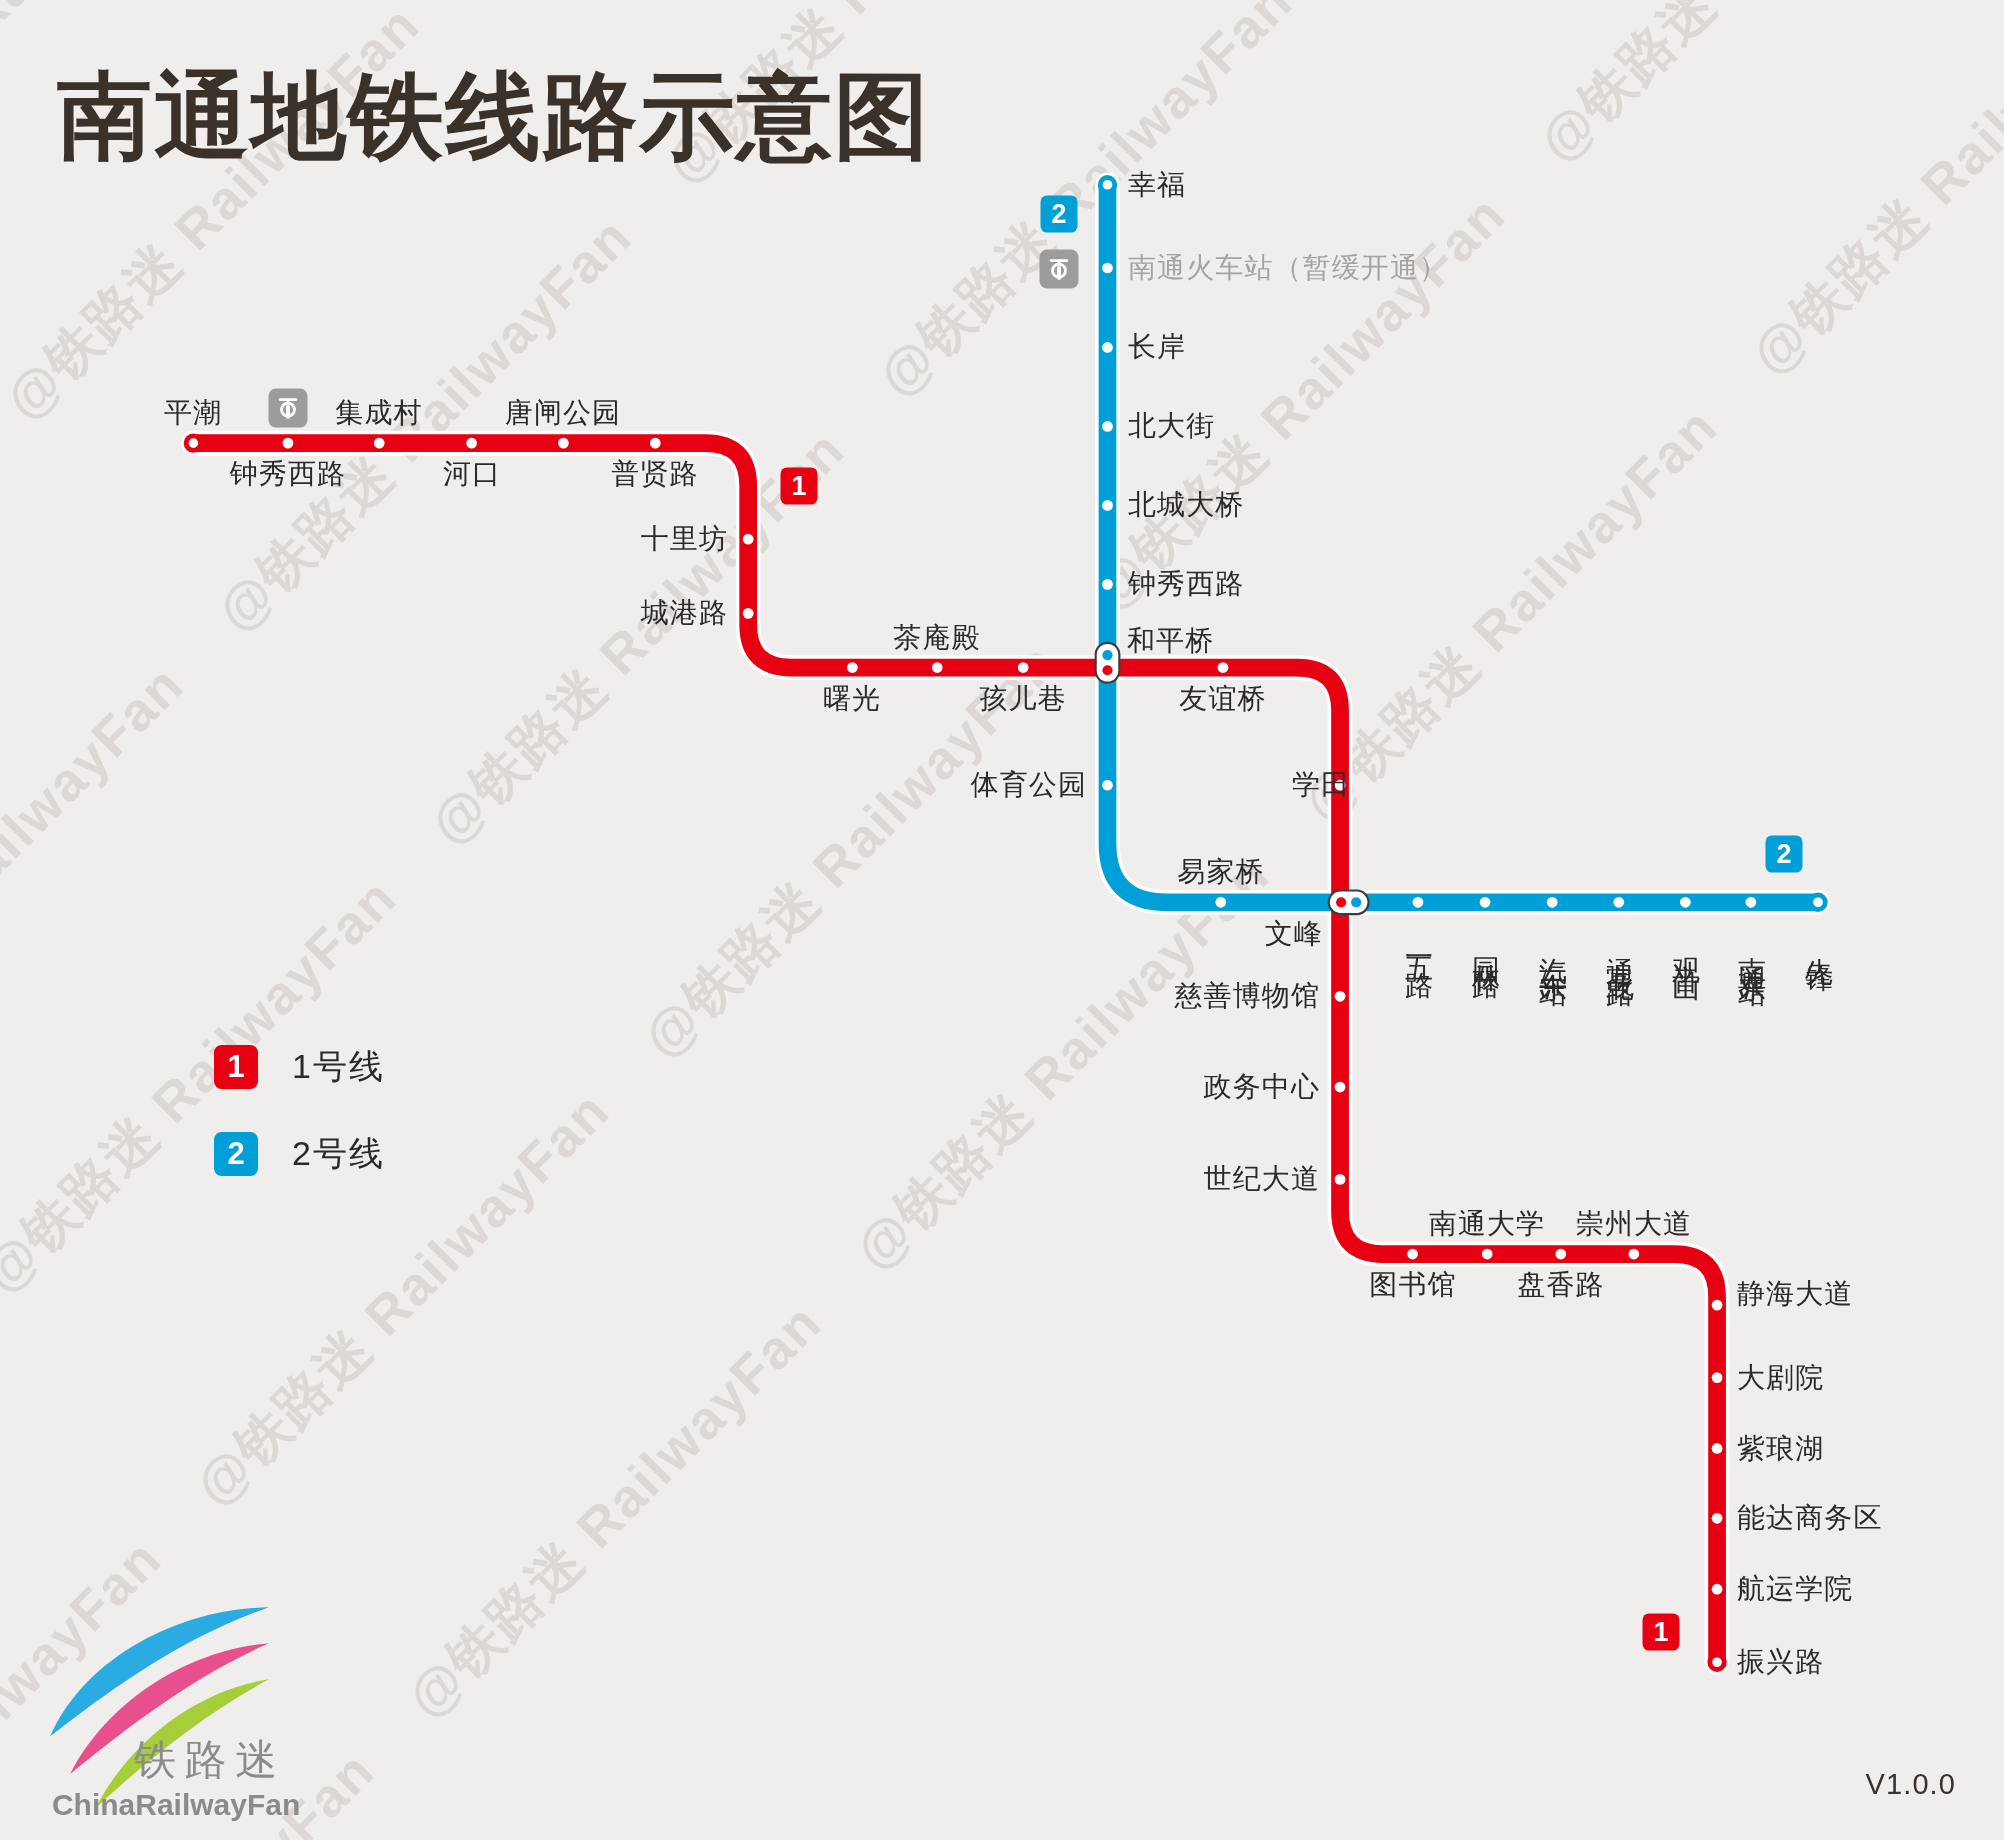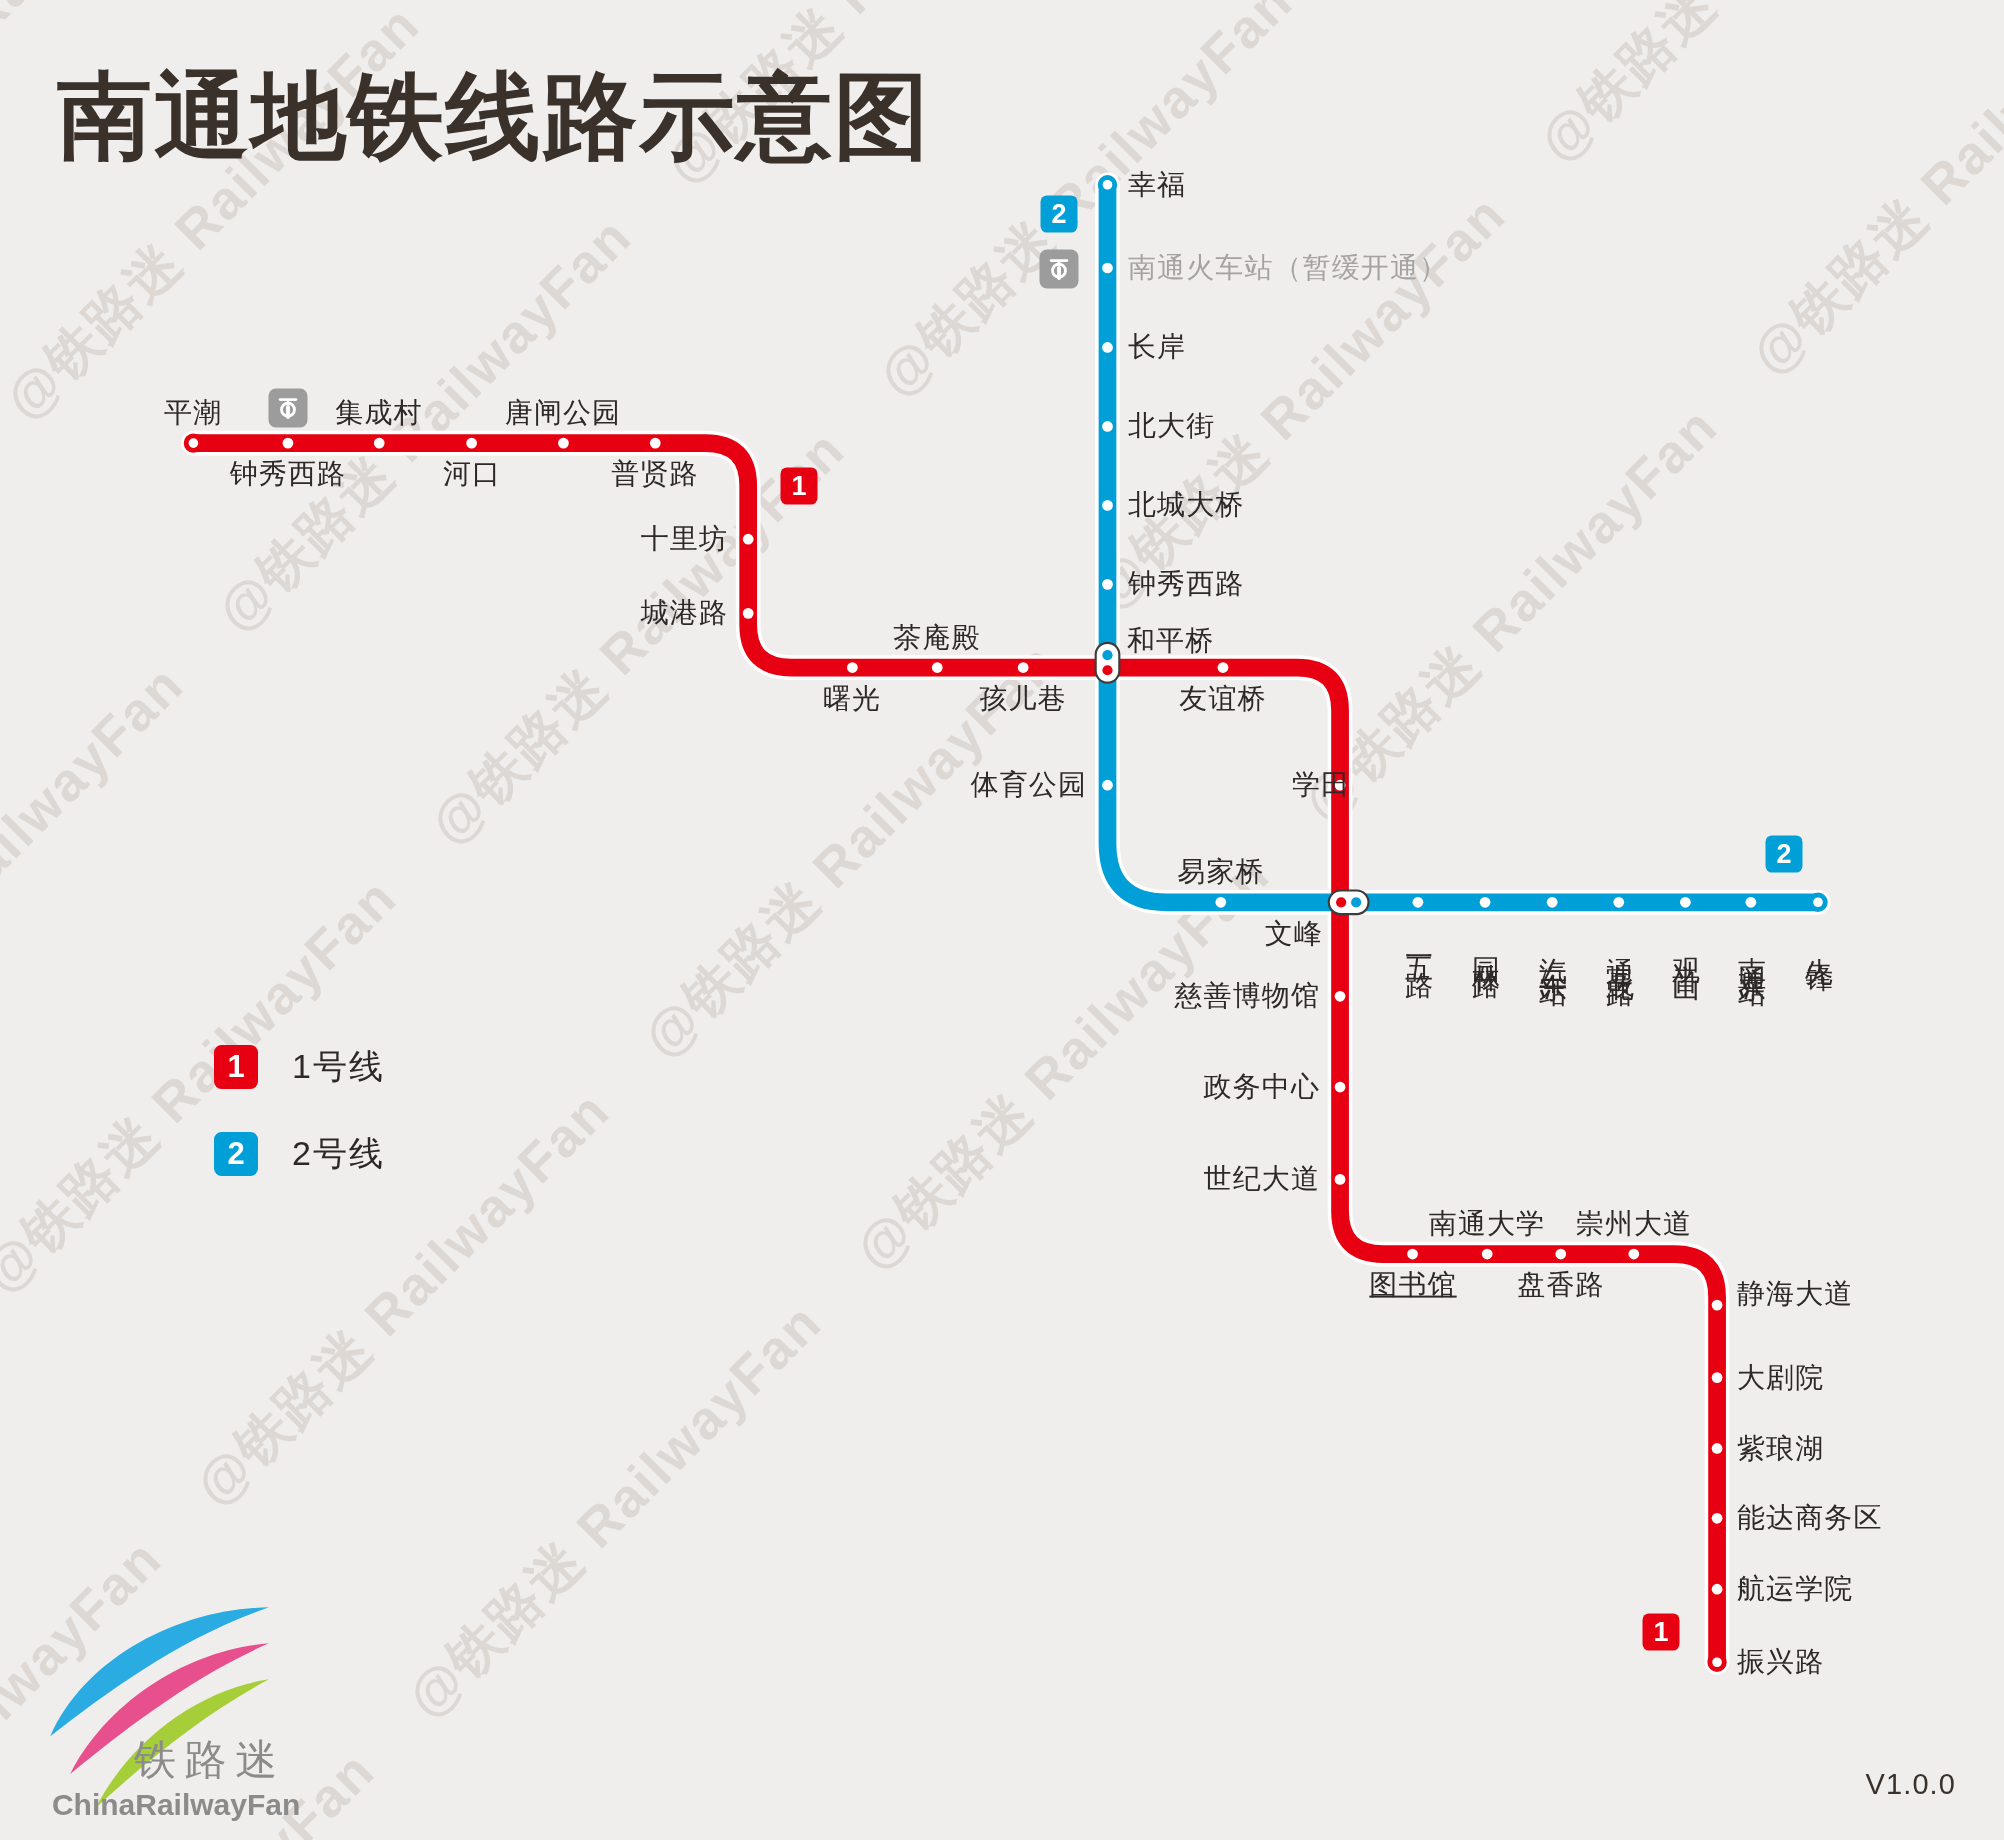--- a/index.html
+++ b/index.html
@@ -149,21 +149,21 @@
     <div class="st-label" style="left: 728px; top: 539px; transform: translate(-100%, -50%);">十里坊</div>
     <div class="st-label" style="left: 728px; top: 613px; transform: translate(-100%, -50%);">城港路</div>
     <div class="st-label" style="left: 852px; top: 699px; transform: translate(-50%, -50%);">曙光</div>
     <div class="st-label" style="left: 937px; top: 638px; transform: translate(-50%, -50%);">茶庵殿</div>
     <div class="st-label" style="left: 1023px; top: 699px; transform: translate(-50%, -50%);">孩儿巷</div>
     <div class="st-label" style="left: 1223px; top: 699px; transform: translate(-50%, -50%);">友谊桥</div>
     <div class="st-label" style="left: 1292px; top: 785px; transform: translate(0px, -50%);">学田</div>
     <div class="st-label" style="left: 1320px; top: 996px; transform: translate(-100%, -50%);">慈善博物馆</div>
     <div class="st-label" style="left: 1320px; top: 1087px; transform: translate(-100%, -50%);">政务中心</div>
     <div class="st-label" style="left: 1320px; top: 1179px; transform: translate(-100%, -50%); text-align: right;">世纪大道</div>
-    <div class="st-label" style="left: 1413px; top: 1285px; transform: translate(-50%, -50%); text-decoration: underline;">图书馆</div>
+    <div class="st-label" style="left: 1413px; top: 1285px; transform: translate(-50%, -50%);">图书馆</div>
     <div class="st-label" style="left: 1487px; top: 1224px; transform: translate(-50%, -50%);">南通大学</div>
     <div class="st-label" style="left: 1561px; top: 1285px; transform: translate(-50%, -50%);">盘香路</div>
     <div class="st-label" style="left: 1634px; top: 1224px; transform: translate(-50%, -50%);">崇州大道</div>
     <div class="st-label" style="left: 1737px; top: 1294px; transform: translate(0px, -50%);">静海大道</div>
     <div class="st-label" style="left: 1737px; top: 1378px; transform: translate(0px, -50%);">大剧院</div>
     <div class="st-label" style="left: 1737px; top: 1449px; transform: translate(0px, -50%);">紫琅湖</div>
     <div class="st-label" style="left: 1737px; top: 1518px; transform: translate(0px, -50%);">能达商务区</div>
     <div class="st-label" style="left: 1737px; top: 1589px; transform: translate(0px, -50%);">航运学院</div>
     <div class="st-label" style="left: 1737px; top: 1662px; transform: translate(0px, -50%);">振兴路</div>
     <div class="st-label" style="left: 1128px; top: 185px; transform: translate(0px, -50%);">幸福</div>

